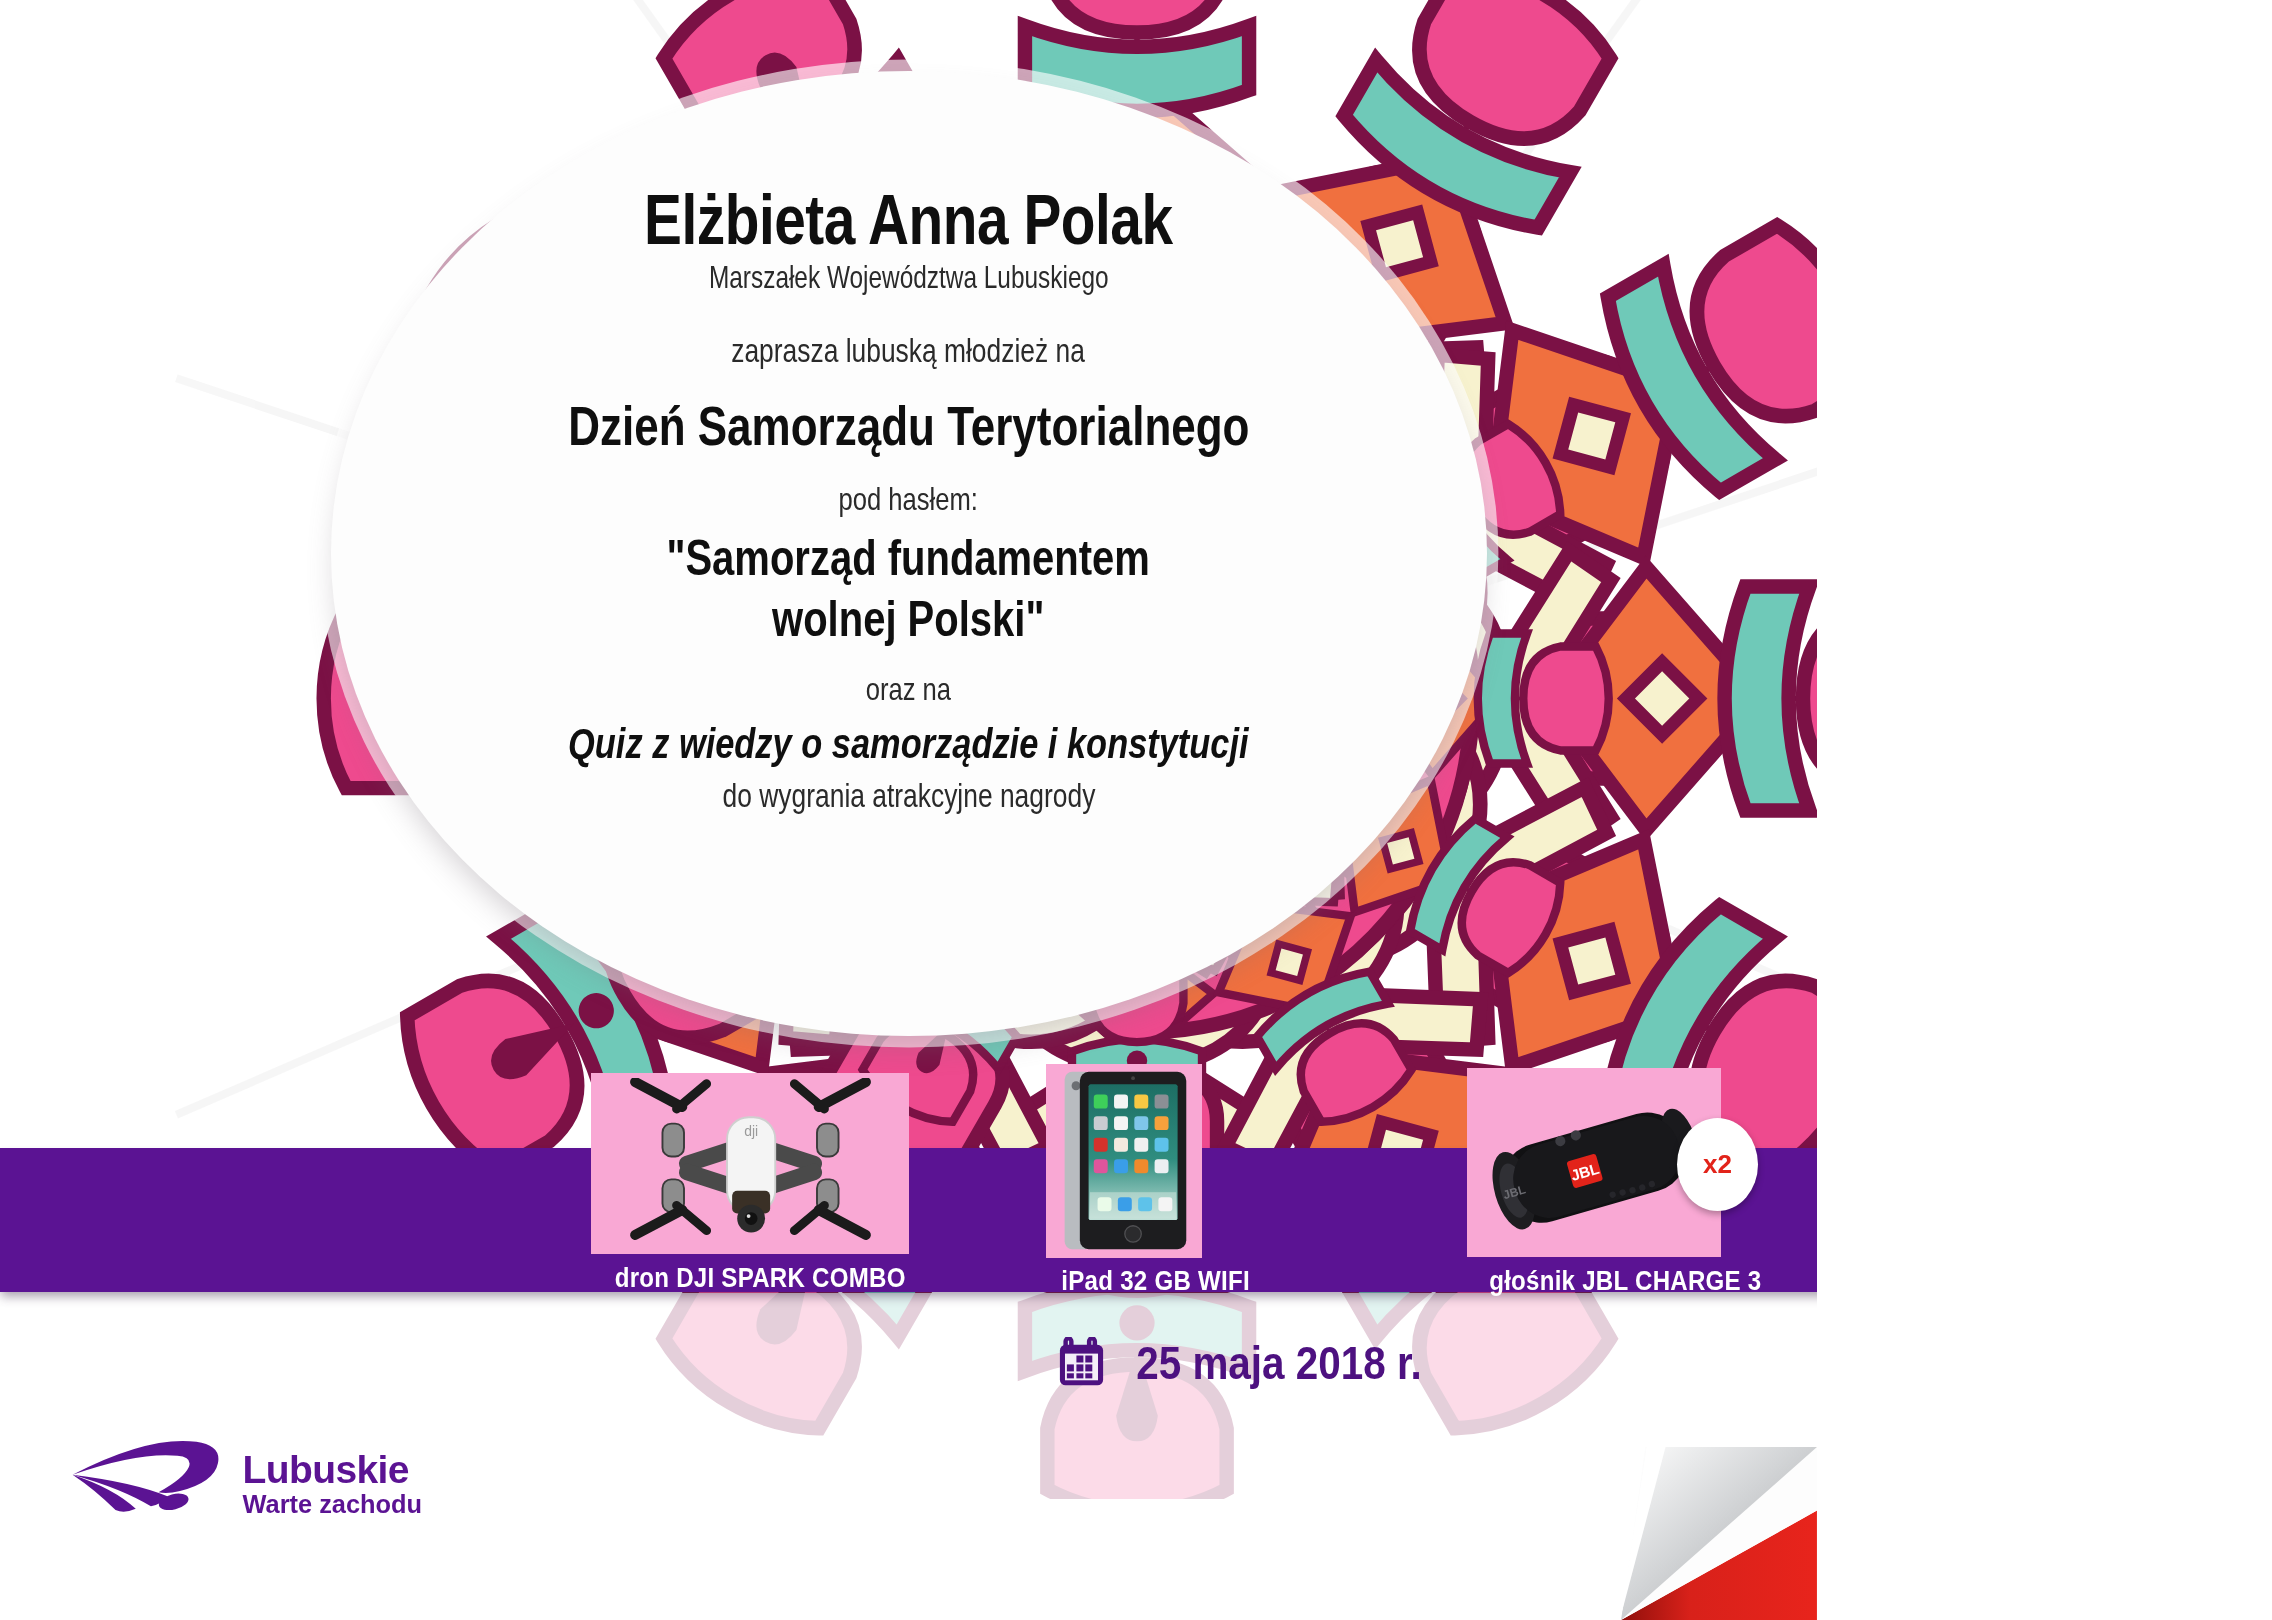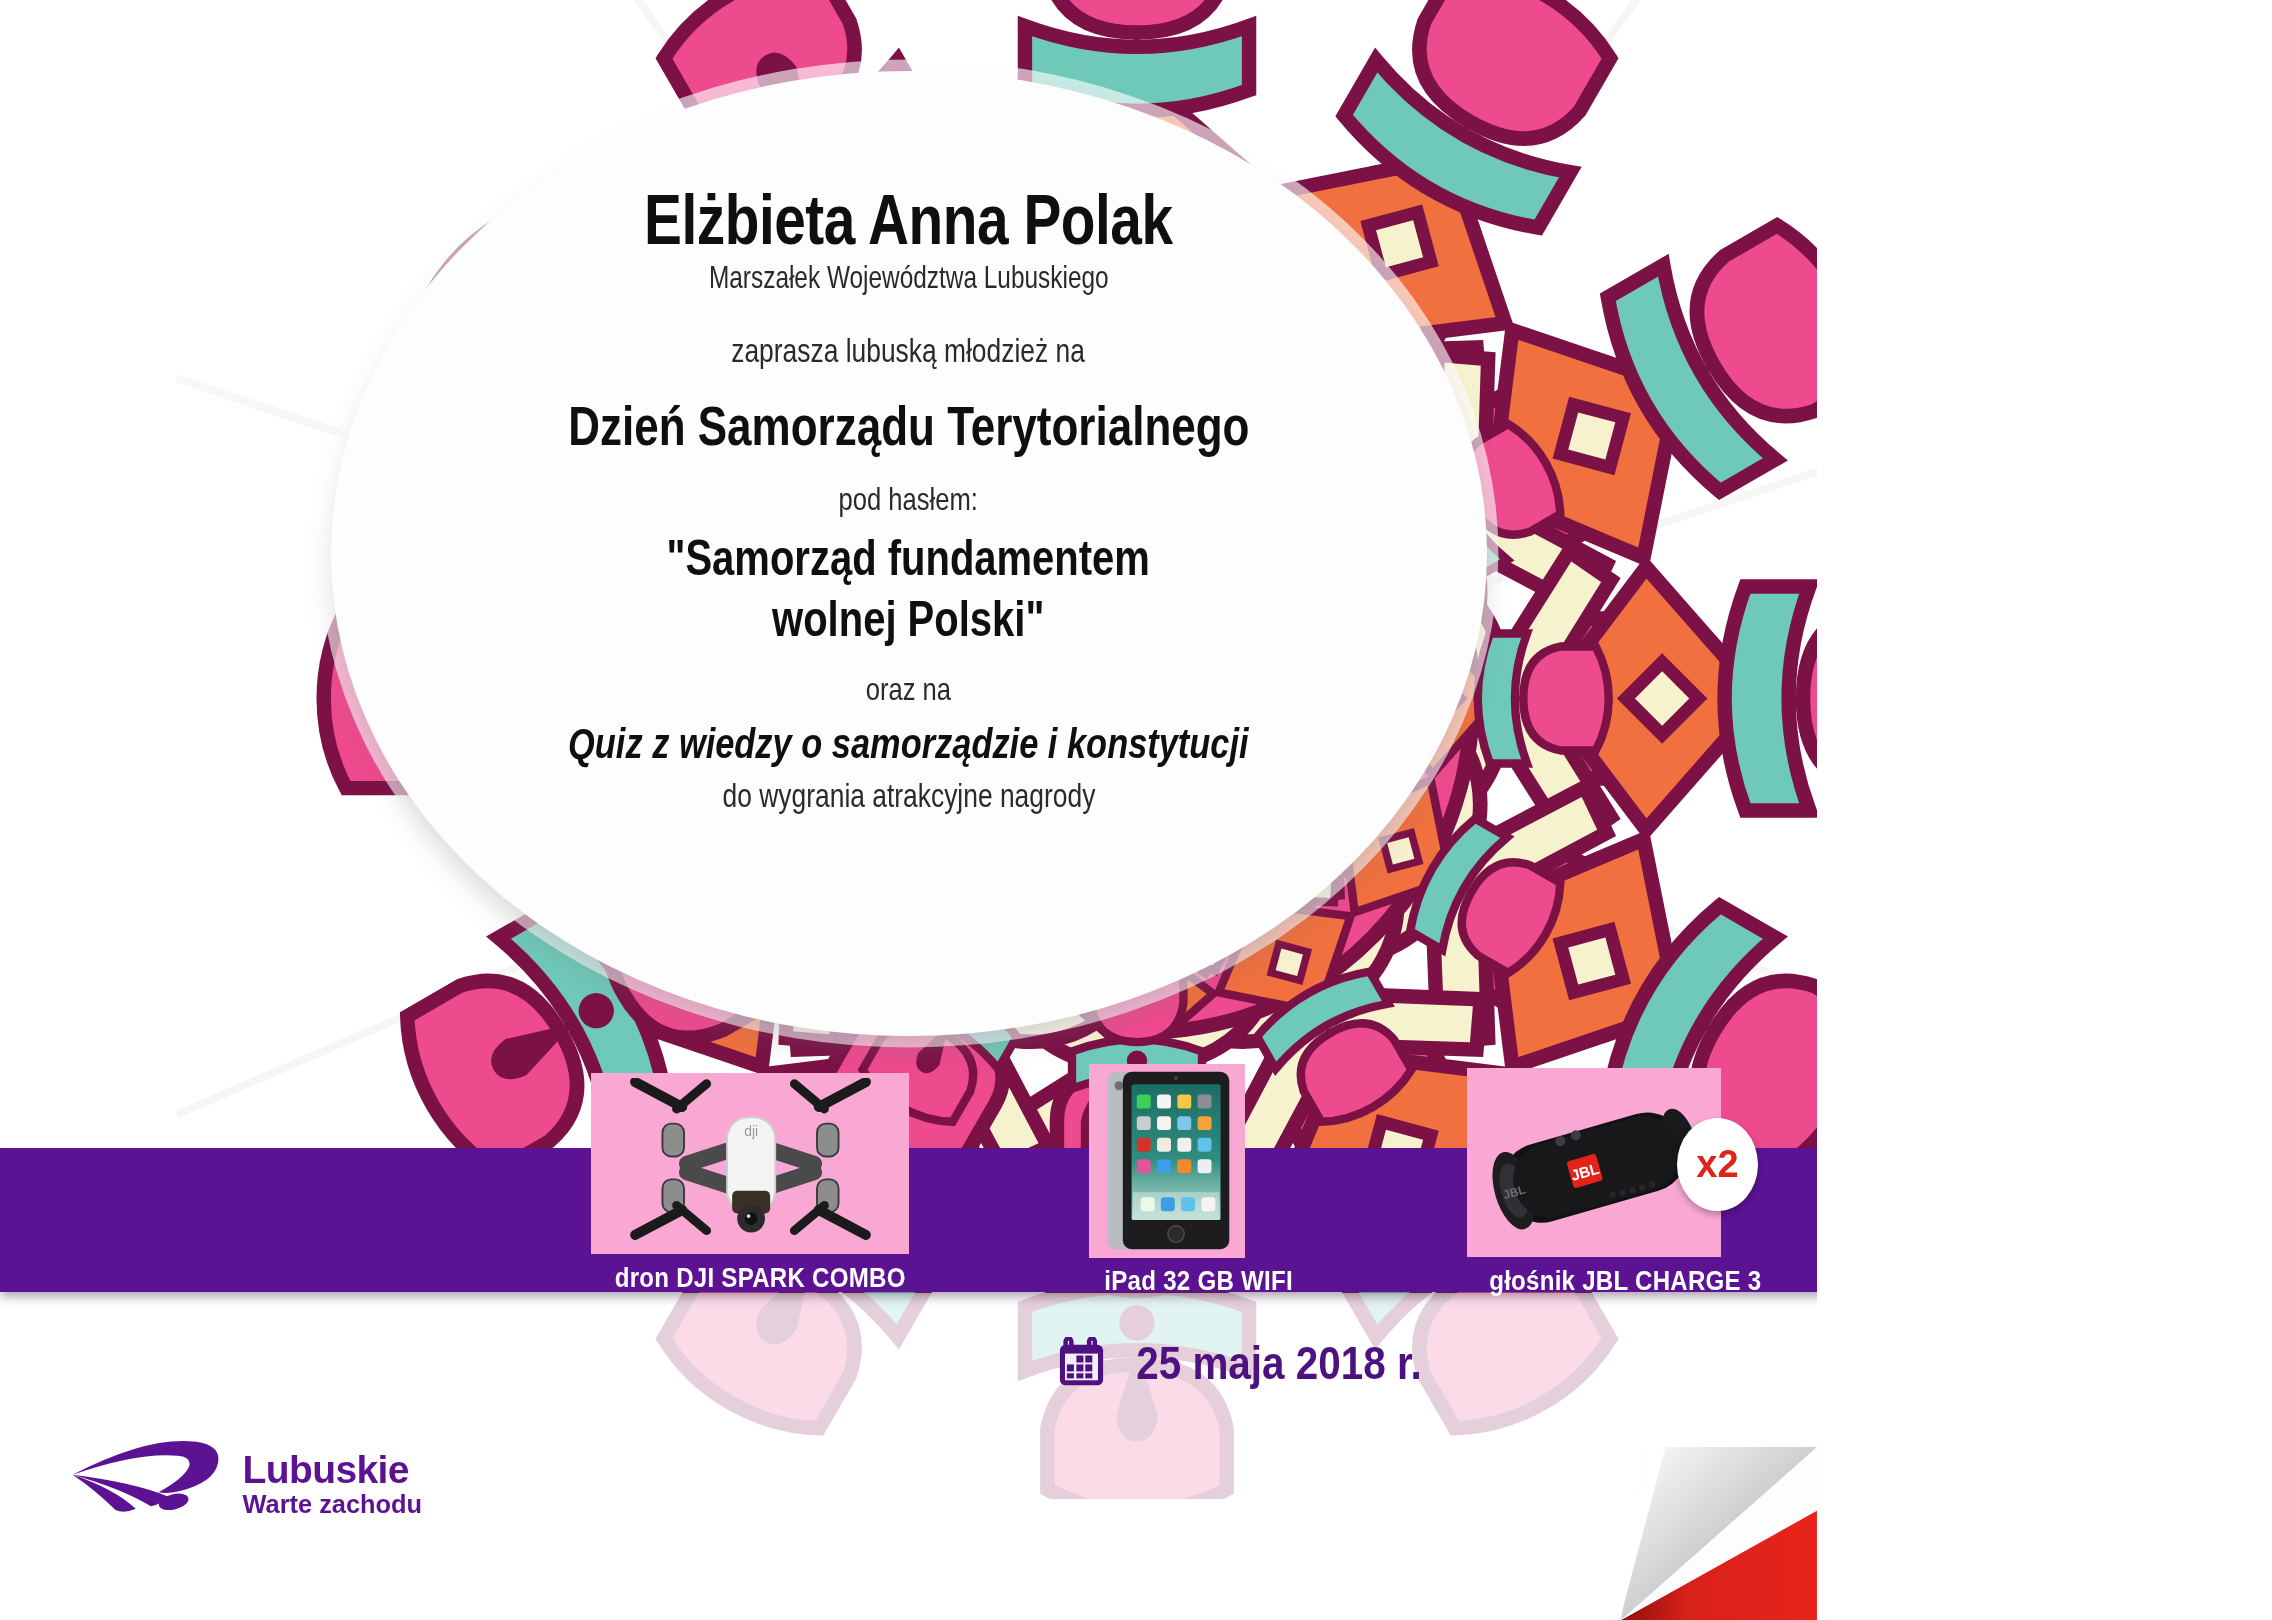--- a/index.html
+++ b/index.html
@@ -82,33 +82,33 @@
     font-family:"Liberation Sans Narrow","Liberation Sans",sans-serif;
     transform:scaleX(.86); transform-origin:center;
     color:#ffffff; font-weight:700; font-size:28px;
     letter-spacing:0.3px; margin-top:7.6px; white-space:nowrap;
   }
 
   
   #prize-drone { left:591px; top:0; }
   #prize-drone .prize-img { width:318px; height:181px; }
   
-  #prize-ipad  { left:1089px; top:-9.5px; }
+  #prize-ipad  { left:1046px; top:-9.5px; }
   #prize-ipad .prize-img { width:156px; height:194px; }
   
   #prize-jbl   { left:1467px; top:-5.1px; }
   #prize-jbl .prize-img { width:254px; height:189px; }
 
   .x2-badge {
     position:absolute; right:-37px; top:50px;
     width:81px; height:93px; border-radius:50%;
     background:#ffffff;
     box-shadow:0 3.2px 7.6px rgba(0,0,0,.3);
     display:flex; align-items:center; justify-content:center;
-    color:#E2231A; font-weight:700; font-size:38px;
+    color:#E2231A; font-weight:700; font-size:26px;
     font-family:"Liberation Sans Narrow","Liberation Sans",sans-serif;
   }
 
   
   #footer { position:absolute; left:0; top:1308px; width:2273px; height:312px; }
 
   #logo { position:absolute; left:67px; top:130px; display:flex; align-items:flex-end; gap:16.5px; }
   #logo-text { line-height:1; }
   .logo-main { font-size:39px; font-weight:700; color:#5B1393; letter-spacing:-0.6px; }
   .logo-sub  { font-size:25.4px; font-weight:700; color:#5B1393; margin-top:2.5px; }

